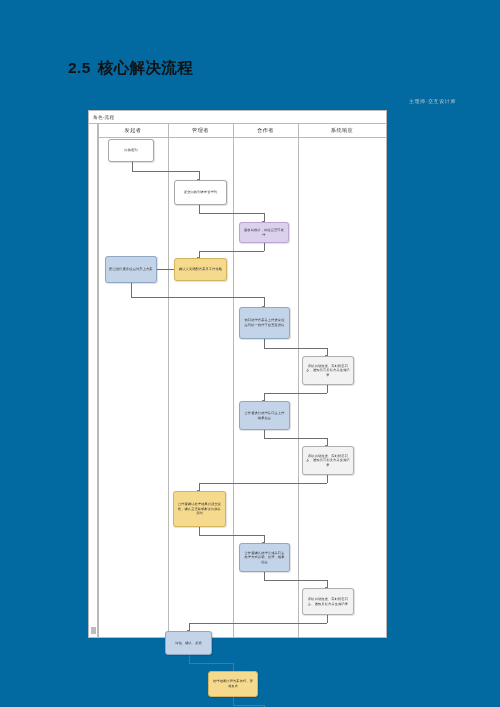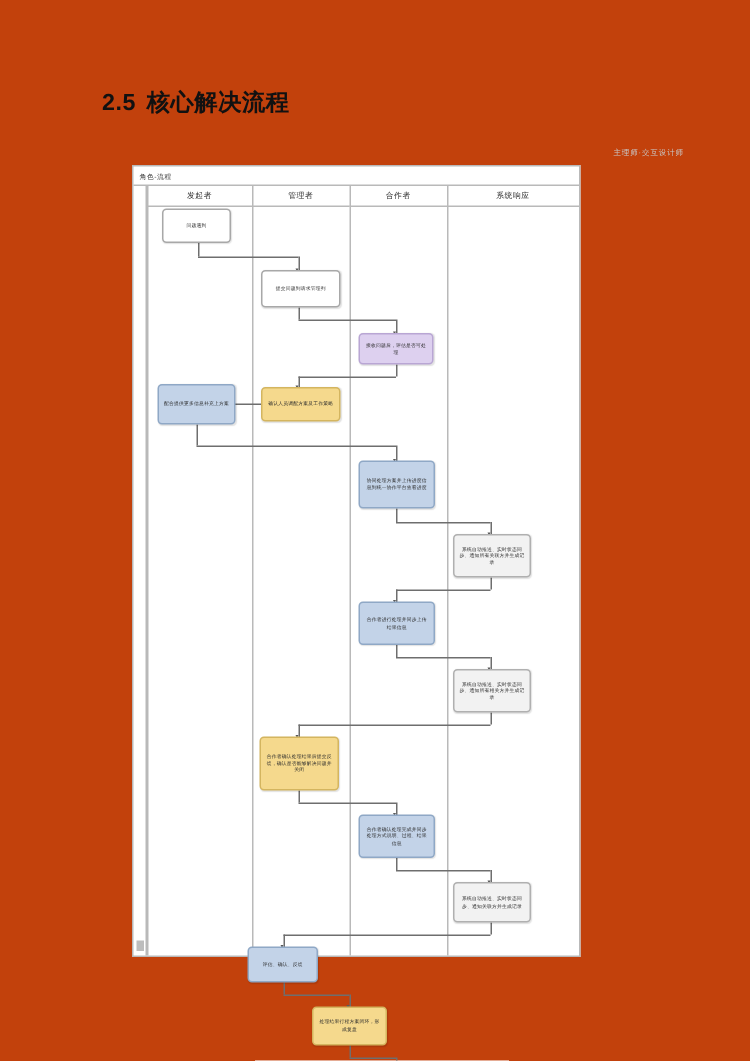--- a/index.html
+++ b/index.html
@@ -11,21 +11,21 @@
     width: 500px;
     height: 707px;
     font-family: "Liberation Sans", "DejaVu Sans", sans-serif;
     color: #1a1a1a;
     overflow: hidden;
     position: relative;
   }
   .page {
     position: absolute;
     inset: 0;
-    background: #c2410c;
+    background: #0369a1;
   }
   
   .heading {
     position: absolute;
     left: 68px;
     top: 58px;
     font-size: 15.5px;
     font-weight: 600;
     letter-spacing: 0.4px;
     color: #111;

